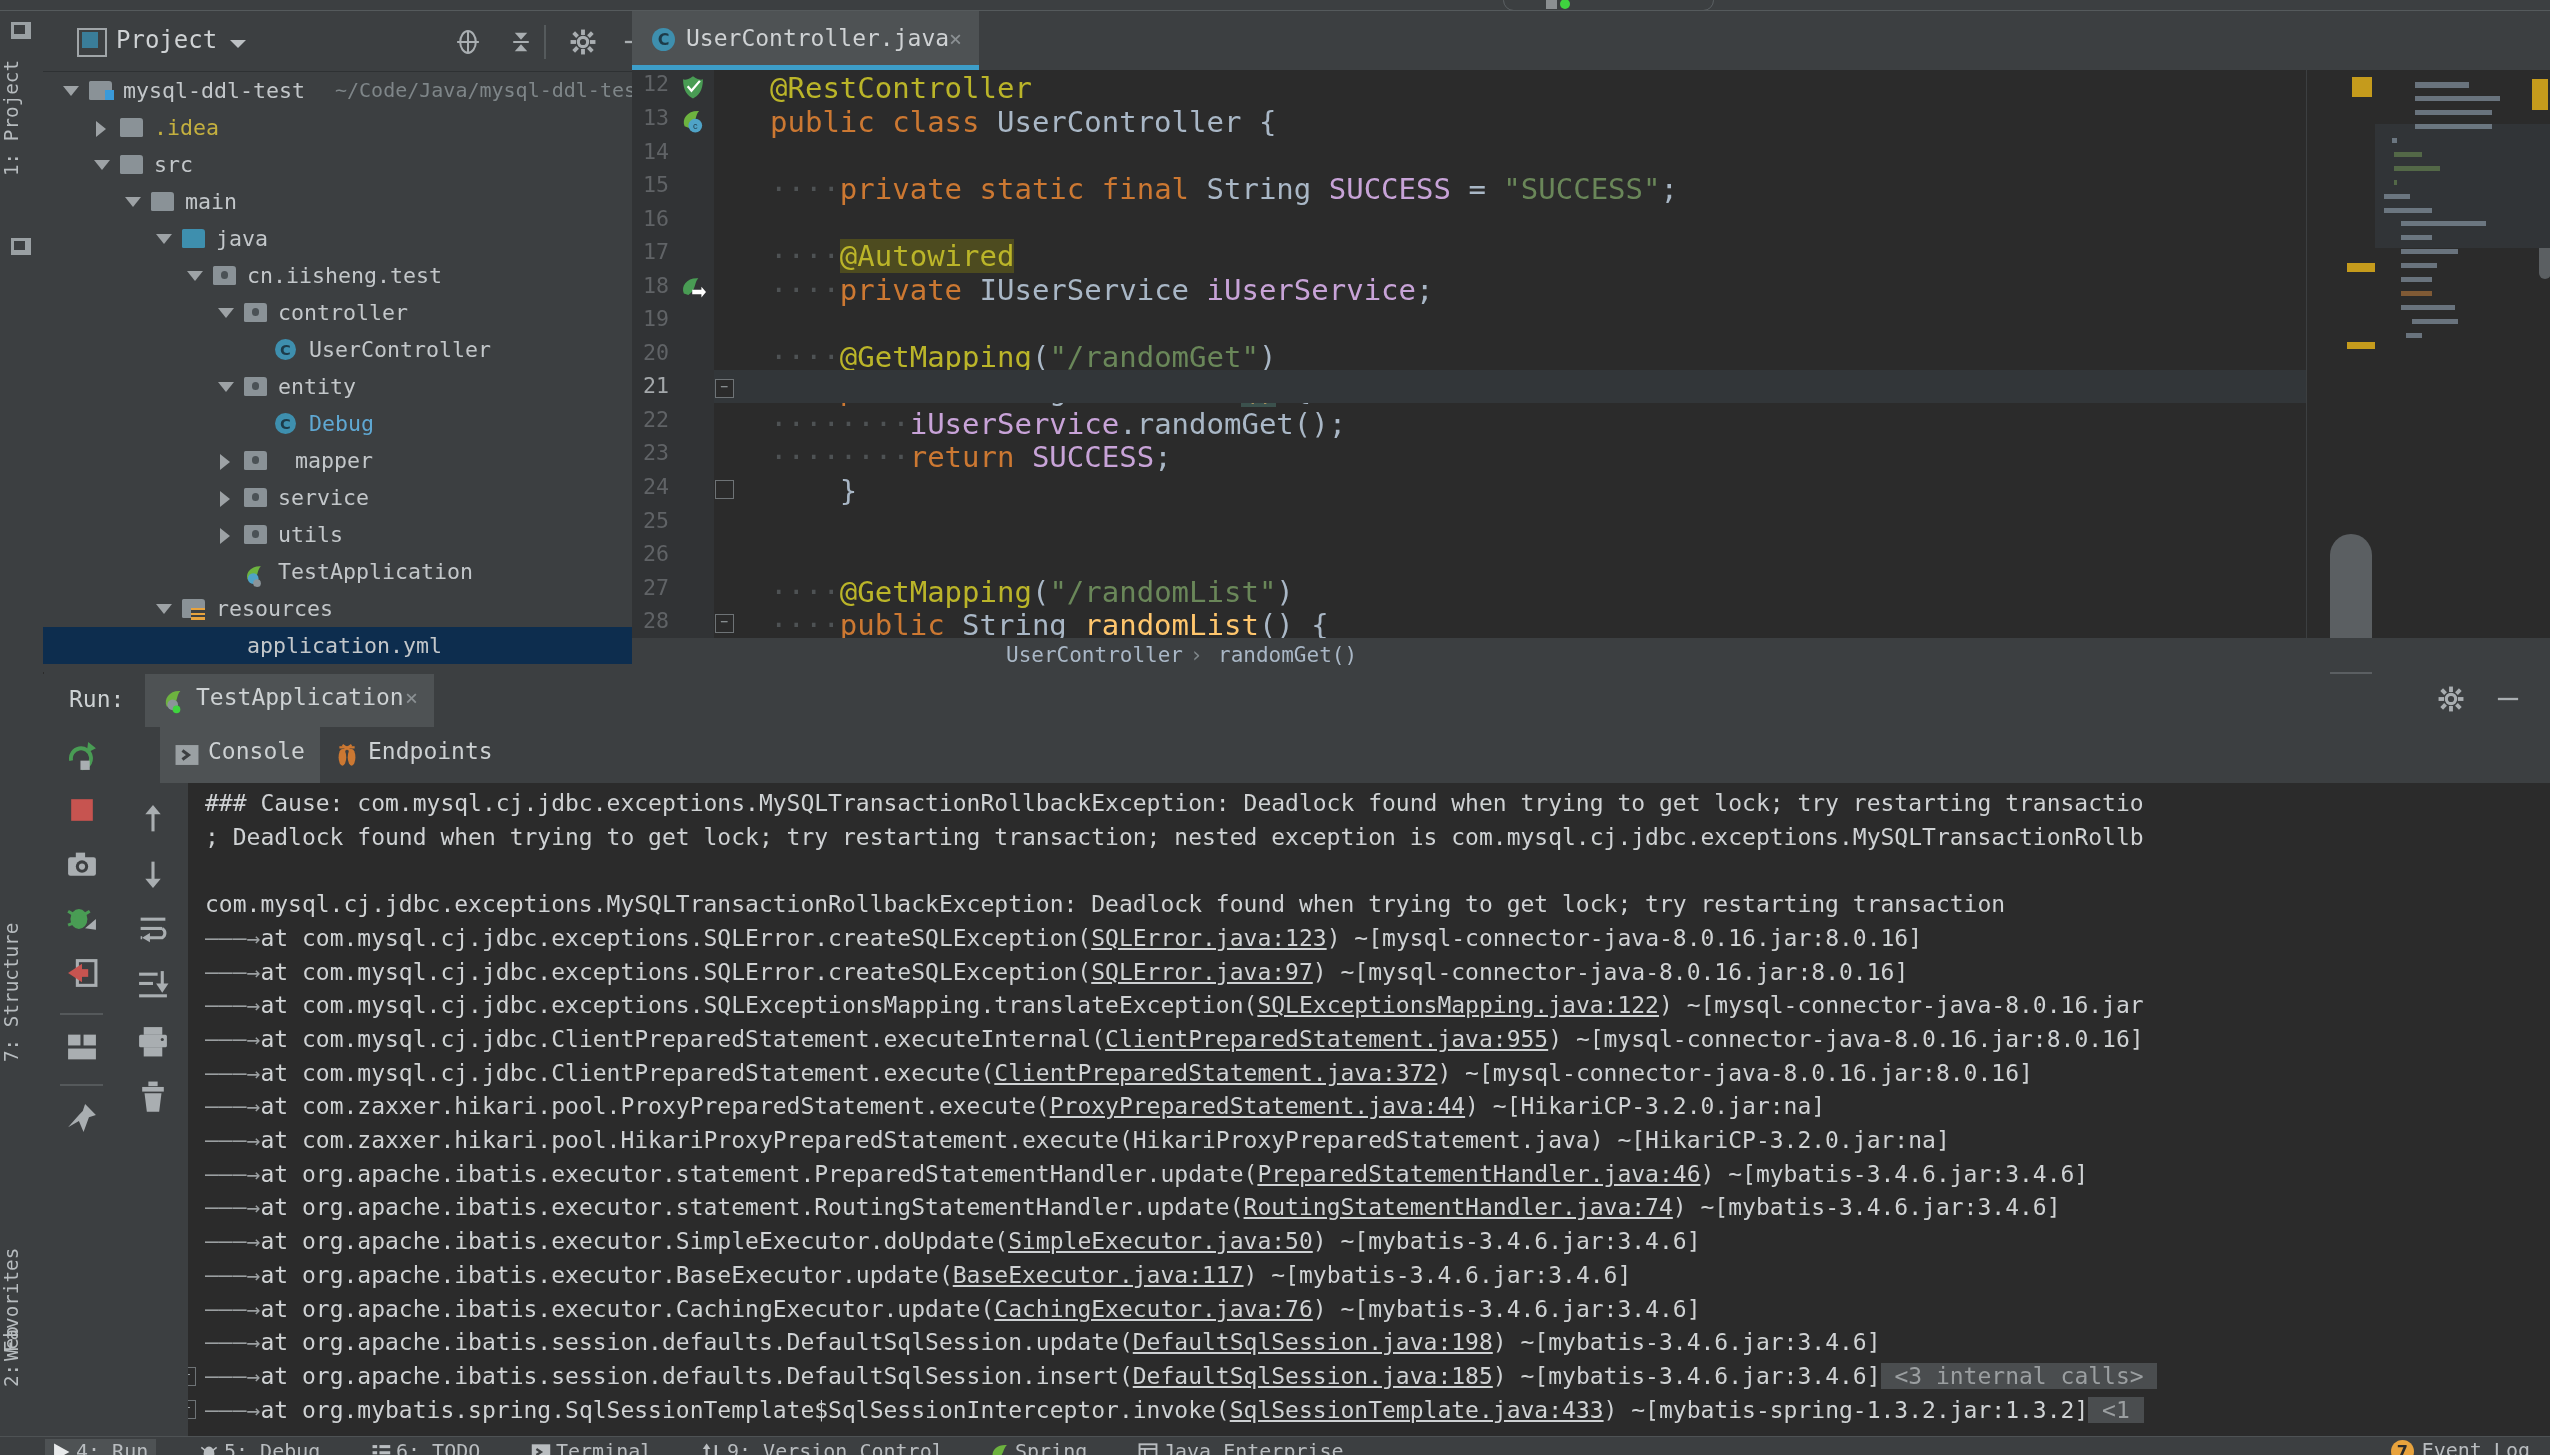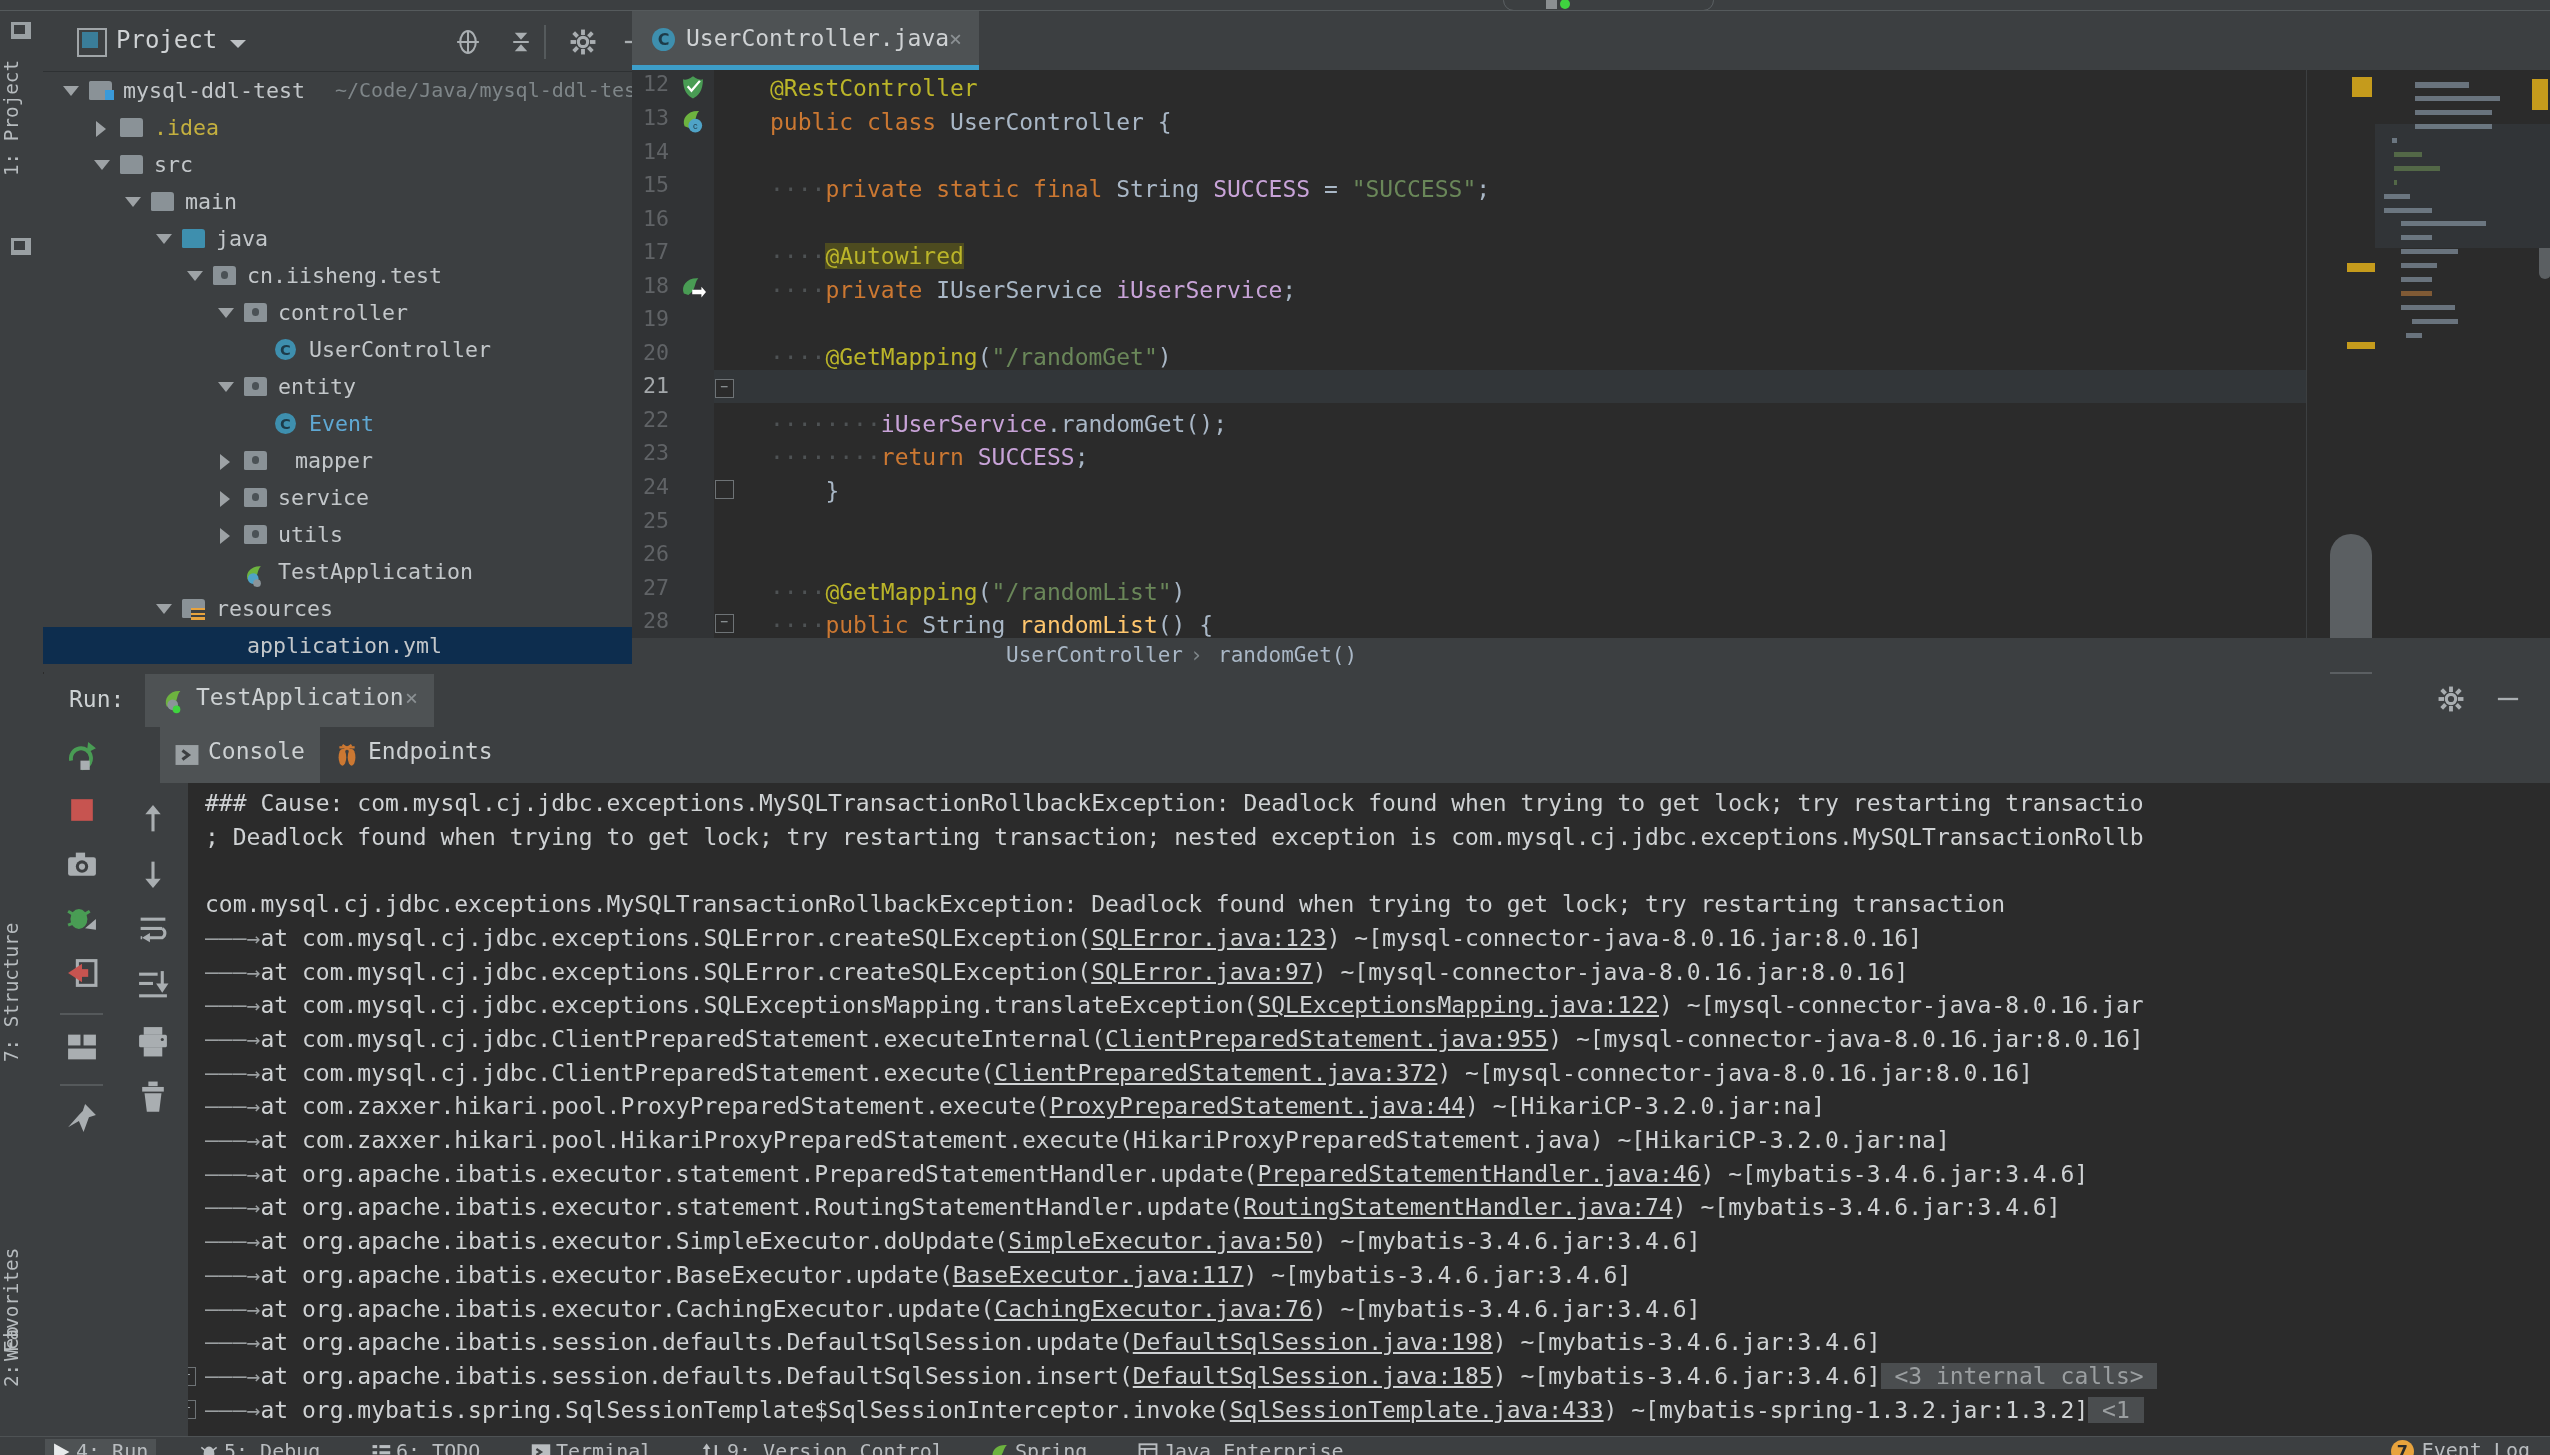--- a/index.html
+++ b/index.html
@@ -82,21 +82,21 @@
   .tab .tx{position:absolute;top:15.5px;font-size:21.6px;color:#8b9093;}
 
   .gutter{position:absolute;left:0;top:59px;width:82px;height:602px;background:#313335;}
   .gutter .ln{position:absolute;right:45px;font-size:21.6px;color:#606366;text-align:right;width:49px;}
   .gutter .ln.cur{color:#a4a8ab;}
   .gmark{position:absolute;width:26px;height:26px;}
   .foldm{position:absolute;left:83px;width:17px;height:17px;border:1.5px solid #6e7376;color:#9aa0a3;
          font-size:13px;line-height:14.7px;text-align:center;background:#2b2b2b;}
 
   .code{position:absolute;left:82px;top:59px;width:1592px;height:602px;background:#2b2b2b;
-        font-size:23px;line-height:34px;white-space:pre;overflow:hidden;}
+        font-size:29px;line-height:34px;white-space:pre;overflow:hidden;}
   .cl{position:absolute;left:56px;white-space:pre;}
   .curline{position:absolute;left:82px;width:1592px;height:33px;background:#323639;}
   .k-ann{color:#bbb529;}
   .k-key{color:#cc7832;}
   .k-cls{color:#a9b7c6;}
   .k-str{color:#6a8759;}
   .k-const{color:#c8a3d8;}
   .k-field{color:#c8a3d8;}
   .k-meth{color:#ffc66d;}
   .k-txt{color:#a9b7c6;}
@@ -261,21 +261,21 @@
           <div class="cls" style="left: 232px;">C</div>
           <div class="lbl" style="left: 266px;">UserController</div>
         </div>
         <div class="trow">
           <div class="arr arr-down" style="left: 175px;"></div>
           <div class="fold pkg" style="left: 201px;"></div>
           <div class="lbl" style="left: 235px;">entity</div>
         </div>
         <div class="trow">
           <div class="cls" style="left: 232px;">C</div>
-          <div class="lbl bluetext" style="left: 266px;">Event</div>
+          <div class="lbl bluetext" style="left: 266px;">Debug</div>
         </div>
         <div class="trow">
           <div class="arr arr-right" style="left: 177px;"></div>
           <div class="fold pkg" style="left: 201px;"></div>
           <div class="lbl" style="left: 252px;">mapper</div>
         </div>
         <div class="trow">
           <div class="arr arr-right" style="left: 177px;"></div>
           <div class="fold pkg" style="left: 201px;"></div>
           <div class="lbl" style="left: 235px;">service</div>

